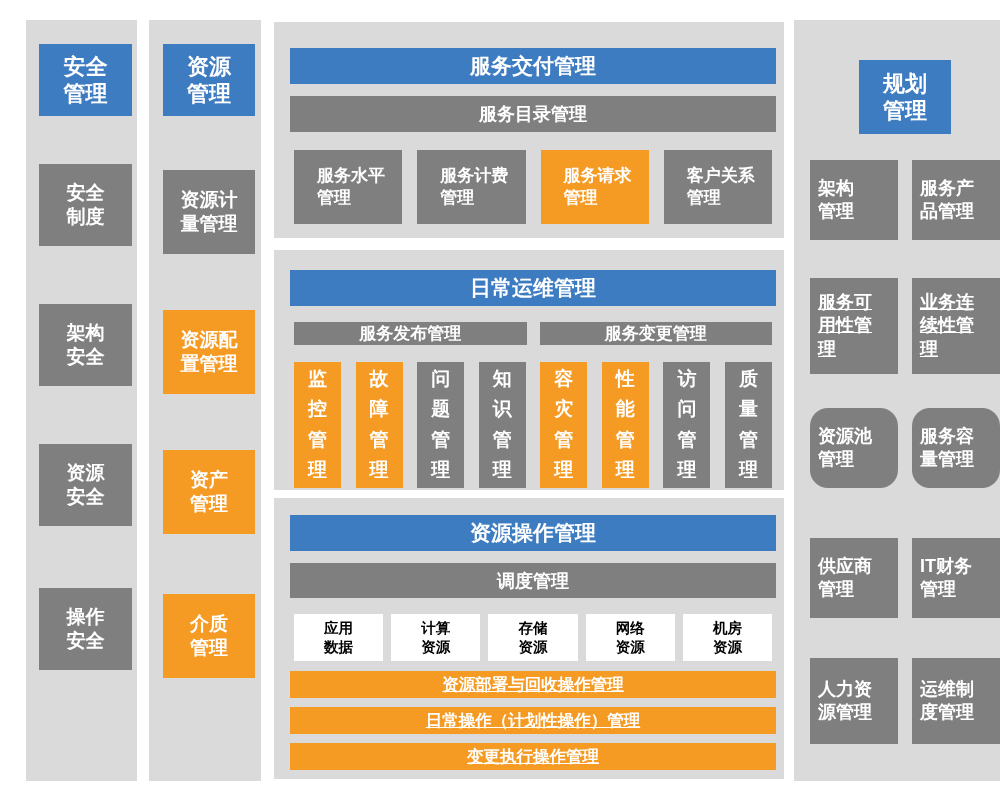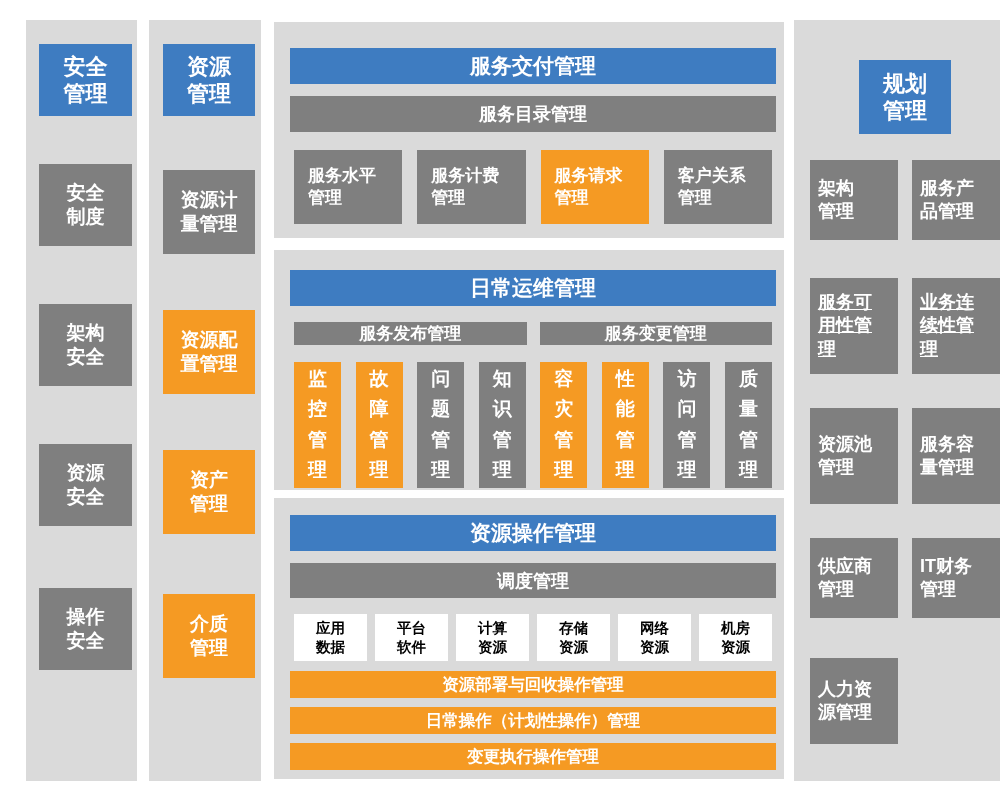--- a/index.html
+++ b/index.html
@@ -48,21 +48,21 @@
     color: #fff; font-weight: bold; white-space: pre-line;
   }
   .title-bar { height: 36px; font-size: 21px; }
 
   
   .p3 .title-bar { top: 22px; }
   .p3 .catalog-bar { top: 70px; height: 36px; font-size: 18px; }
   .sd-row { position: absolute; left: 12px; top: 120px; width: 486px; height: 82px; display: flex; gap: 7px; }
   .sd-box {
     flex: 1; display: flex; align-items: center;
-    padding-left: 14px; text-align: left; white-space: pre-line;
+    padding-left: 23px; text-align: left; white-space: pre-line;
     color: #fff; font-weight: bold; font-size: 17px; line-height: 1.3;
   }
 
   
   .p4 .title-bar { top: 16px; }
   .do-bars { position: absolute; left: 12px; top: 64px; width: 486px; height: 31px; display: flex; gap: 5px; }
   .do-bar { flex: 1; display: flex; align-items: center; justify-content: center; color: #ffffff; font-weight: bold; font-size: 17px; }
   .do-row { position: absolute; left: 12px; top: 104px; width: 486px; height: 126px; display: flex; justify-content: space-between; }
   .vbox {
     width: 47px; height: 126px;
@@ -74,38 +74,38 @@
   
   .p5 .title-bar { top: 13px; }
   .p5 .sched-bar { top: 61px; height: 35px; font-size: 18px; }
   .res-row { position: absolute; left: 12px; top: 108px; width: 486px; height: 55px; display: flex; }
   .res-box {
     flex: 1; background: #ffffff; color: #000;
     display: flex; align-items: center; justify-content: center;
     text-align: center; white-space: pre-line;
     font-weight: bold; font-size: 14.5px; line-height: 1.3;
   }
-  .op-bar { height: 27px; font-size: 16.5px; }
+  .op-bar { height: 27px; font-size: 16.5px; text-decoration: underline; }
   .op-bar.b0 { top: 169px; }
   .op-bar.b1 { top: 205px; }
   .op-bar.b2 { top: 241px; }
 
   
   .p6 .colhead { left: 61px; top: 36px; width: 92px; height: 74px; }
   .pl-box {
     position: absolute; width: 88px;
     display: flex; align-items: center;
     padding-left: 8px; text-align: left; white-space: pre-line;
     color: #fff; font-weight: bold; font-size: 18px; line-height: 1.3;
   }
   .pl-left  { left: 12px; }
   .pl-right { left: 114px; }
   .pl-r1 { top: 136px; height: 80px; }
   .pl-r2 { top: 254px; height: 96px; text-decoration: underline; }
-  .pl-r3 { top: 384px; height: 96px; }
+  .pl-r3 { top: 384px; height: 80px; border-radius: 18px; }
   .pl-r4 { top: 514px; height: 80px; }
   .pl-r5 { top: 634px; height: 86px; }
 </style>
 </head>
 <body>
 
 <div class="canvas">
 
   <div class="panel p1">
     <div class="box blue colhead">安全
@@ -189,22 +189,20 @@
 理</div>
     </div>
   </div>
 
   <div class="panel p5">
     <div class="bar blue title-bar">资源操作管理</div>
     <div class="bar gray sched-bar">调度管理</div>
     <div class="res-row">
       <div class="res-box">应用
 数据</div>
-      <div class="res-box">平台
-软件</div>
       <div class="res-box">计算
 资源</div>
       <div class="res-box">存储
 资源</div>
       <div class="res-box">网络
 资源</div>
       <div class="res-box">机房
 资源</div>
     </div>
     <div class="bar orange op-bar b0">资源部署与回收操作管理</div>
@@ -233,15 +231,17 @@
     <div class="pl-box gray pl-right pl-r3">服务容
 量管理</div>
 
     <div class="pl-box gray pl-left pl-r4">供应商
 管理</div>
     <div class="pl-box gray pl-right pl-r4">IT财务
 管理</div>
 
     <div class="pl-box gray pl-left pl-r5">人力资
 源管理</div>
+    <div class="pl-box gray pl-right pl-r5">运维制
+度管理</div>
   </div>
 
 </div>
 
 </body></html>

